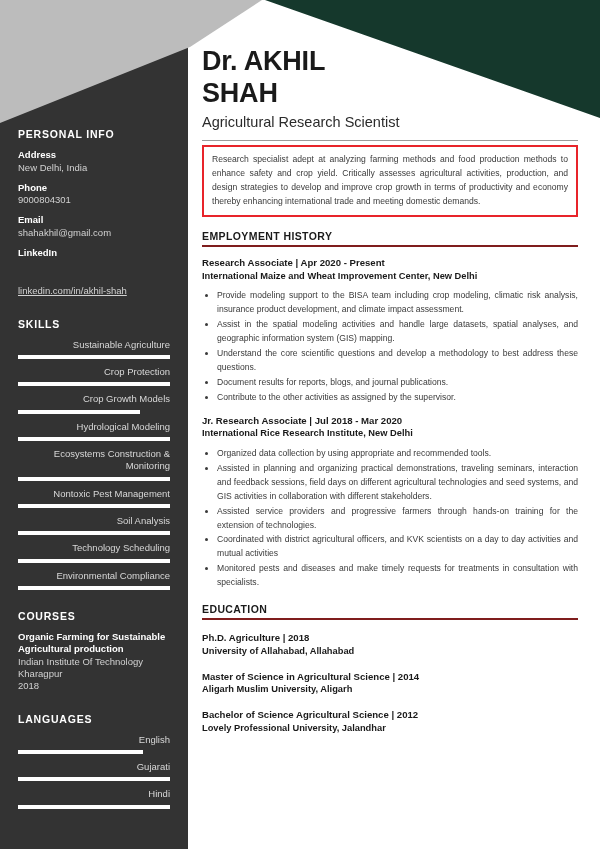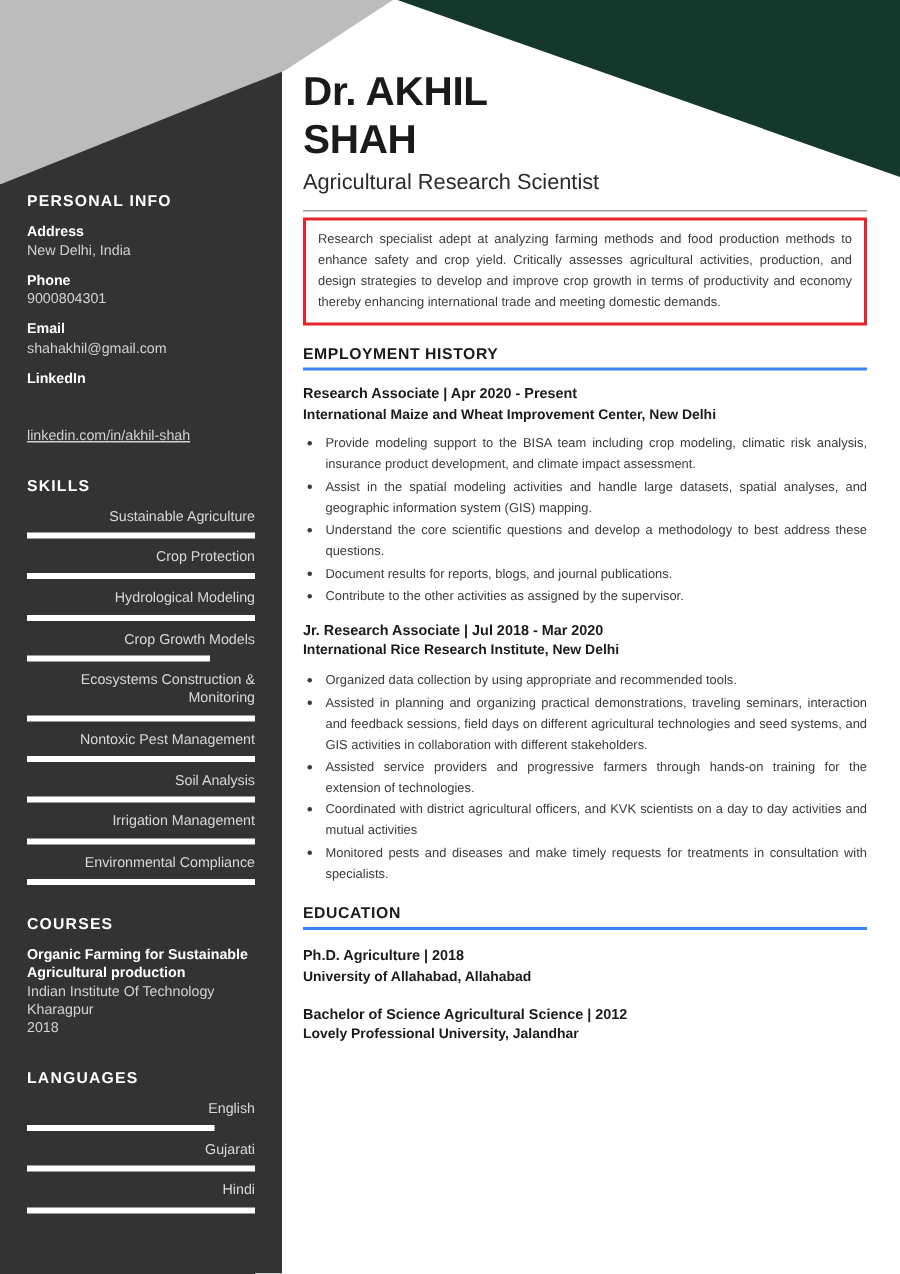--- a/index.html
+++ b/index.html
@@ -160,21 +160,21 @@
     text-align: justify;
   }
 
   .sec-h {
     margin: 13px 0 0 0;
     font-size: 10.5px;
     font-weight: bold;
     letter-spacing: 0.4px;
     color: #1a1a1a;
     padding-bottom: 3px;
-    border-bottom: 2px solid #3b82f6;
+    border-bottom: 2px solid #7f1d1d;
   }
   .entry {
     margin-top: 9px;
   }
   .entry-role {
     font-size: 9.6px;
     font-weight: bold;
     color: #1a1a1a;
     line-height: 1.45;
   }
@@ -252,51 +252,51 @@
               <div class="bar-fill" style="width: 100%;"></div>
             </div>
         </div>
         <div class="bar-item">
           <div class="bar-label">Crop Protection</div>
           <div class="bar-track">
               <div class="bar-fill" style="width: 100%;"></div>
             </div>
         </div>
         <div class="bar-item">
+          <div class="bar-label">Crop Growth Models</div>
+          <div class="bar-track">
+              <div class="bar-fill" style="width: 80%;"></div>
+            </div>
+        </div>
+        <div class="bar-item">
           <div class="bar-label">Hydrological Modeling</div>
           <div class="bar-track">
               <div class="bar-fill" style="width: 100%;"></div>
             </div>
         </div>
         <div class="bar-item">
-          <div class="bar-label">Crop Growth Models</div>
-          <div class="bar-track">
-              <div class="bar-fill" style="width: 80%;"></div>
-            </div>
-        </div>
-        <div class="bar-item">
           <div class="bar-label">Ecosystems Construction &amp; Monitoring</div>
           <div class="bar-track">
               <div class="bar-fill" style="width: 100%;"></div>
             </div>
         </div>
         <div class="bar-item">
           <div class="bar-label">Nontoxic Pest Management</div>
           <div class="bar-track">
               <div class="bar-fill" style="width: 100%;"></div>
             </div>
         </div>
         <div class="bar-item">
           <div class="bar-label">Soil Analysis</div>
           <div class="bar-track">
               <div class="bar-fill" style="width: 100%;"></div>
             </div>
         </div>
         <div class="bar-item">
-          <div class="bar-label">Irrigation Management</div>
+          <div class="bar-label">Technology Scheduling</div>
           <div class="bar-track">
               <div class="bar-fill" style="width: 100%;"></div>
             </div>
         </div>
         <div class="bar-item">
           <div class="bar-label">Environmental Compliance</div>
           <div class="bar-track">
               <div class="bar-fill" style="width: 100%;"></div>
             </div>
         </div>
@@ -371,18 +371,22 @@
       </ul>
     </div>
 
     <div class="sec-h">EDUCATION</div>
 
     <div class="edu-entry">
       <div class="edu-degree">Ph.D. Agriculture | 2018</div>
       <div class="edu-school">University of Allahabad, Allahabad</div>
     </div>
     <div class="edu-entry">
+      <div class="edu-degree">Master of Science in Agricultural Science | 2014</div>
+      <div class="edu-school">Aligarh Muslim University, Aligarh</div>
+    </div>
+    <div class="edu-entry">
       <div class="edu-degree">Bachelor of Science Agricultural Science | 2012</div>
       <div class="edu-school">Lovely Professional University, Jalandhar</div>
     </div>
   </div>
 
 </div>
 
 </body></html>

